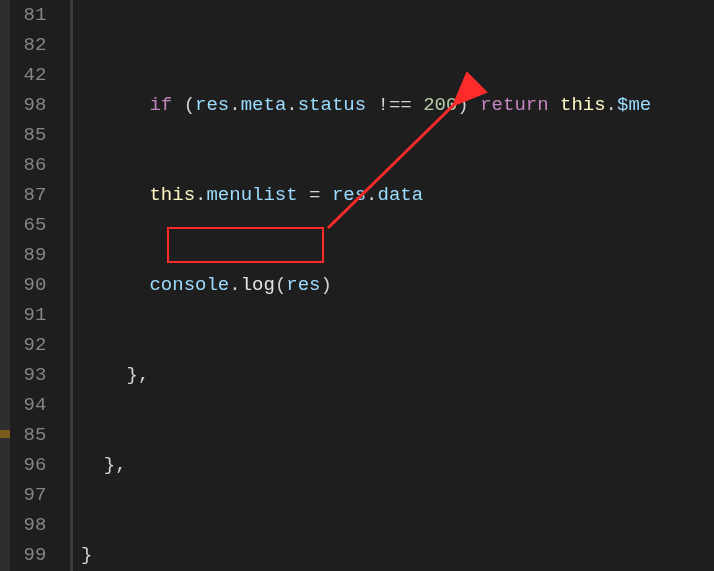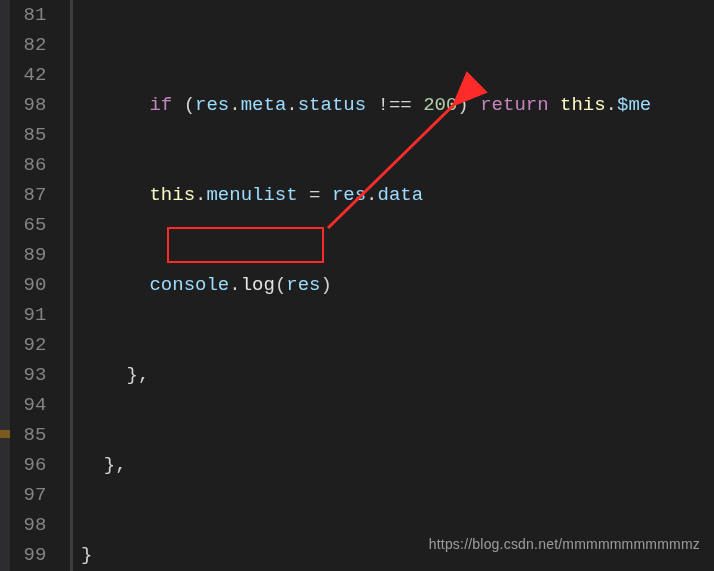--- a/index.html
+++ b/index.html
@@ -155,14 +155,13 @@
     <svg class="arrow-svg" style="left:240px; top:76px; width:170px; height:170px;">
       <defs>
         <marker id="ah" markerWidth="12" markerHeight="12" refX="2" refY="5" orient="auto">
           <path d="M0,0 L12,5 L0,10 z" fill="#ff2a2a"></path>
         </marker>
       </defs>
       <line x1="160" y1="10" x2="15" y2="152" stroke="#ff2a2a" stroke-width="3" marker-start="url(#ah)"></line>
     </svg>
   </div>
 
-  <div class="watermark">https://blog.csdn.net/mmmmmmmmmmmz</div>
 </div>
 
 </body></html>

